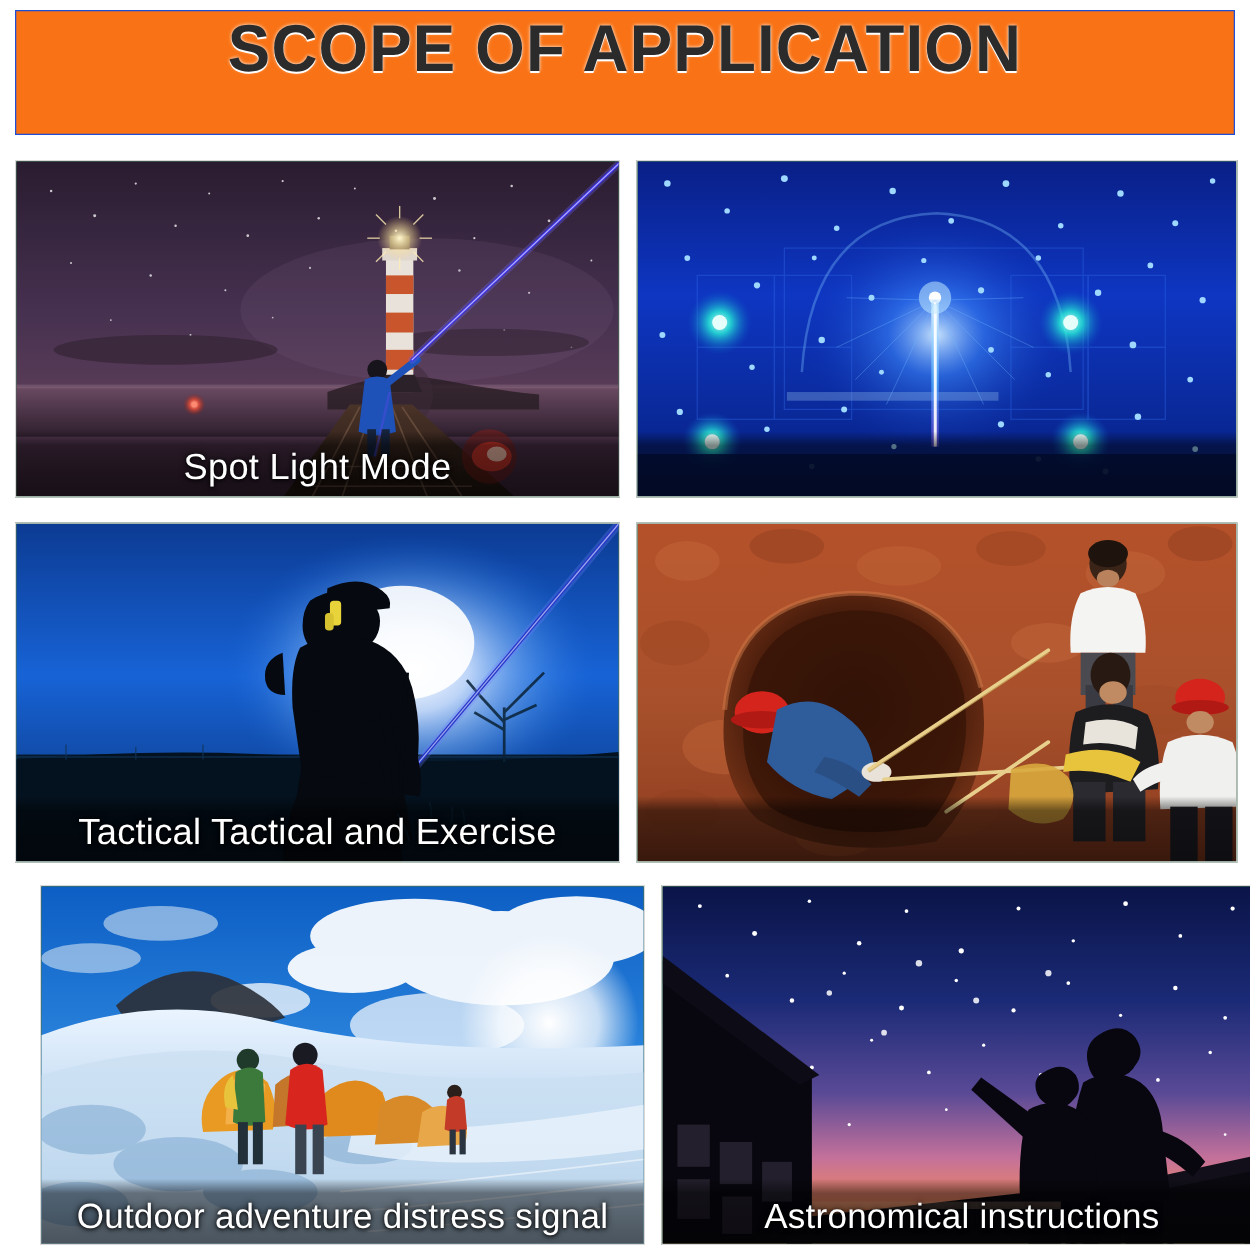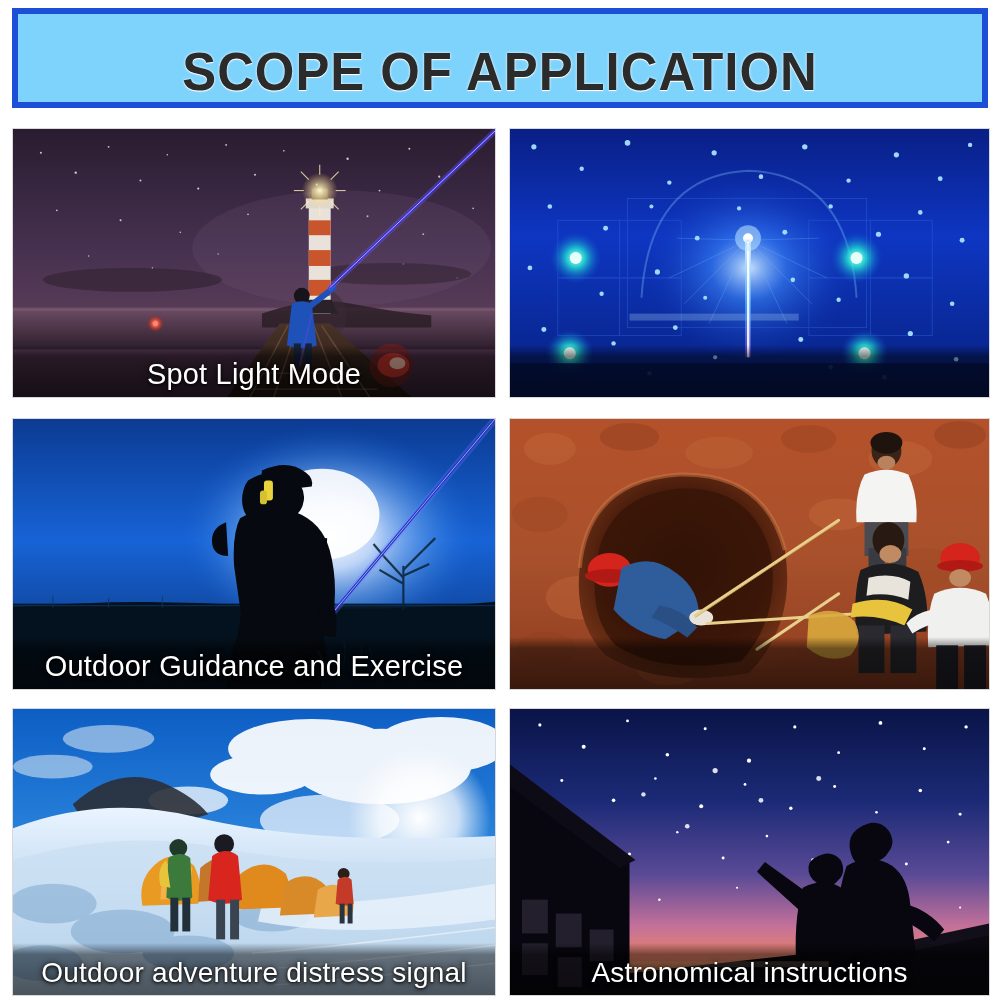--- a/index.html
+++ b/index.html
@@ -5,42 +5,42 @@
   html,body{margin:0;padding:0;background:#ffffff;}
   body{
     width:1000px;height:1000px;overflow:hidden;
     font-family:"Liberation Sans","DejaVu Sans",sans-serif;
   }
   .page{position:relative;width:1000px;height:1000px;background:#fff;}
 
   
   .banner{
     position:absolute;left:12px;top:8px;width:976px;height:100px;
-    background:#7dd3fc;border:6px solid #1d4ed8;box-sizing:border-box;
-    display:flex;align-items:flex-end;justify-content:center;
+    background:#f97316;border:1px solid #1d4ed8;box-sizing:border-box;
+    display:flex;align-items:flex-start;justify-content:center;
   }
   .banner-title{
     font-family:"Liberation Sans","DejaVu Sans",sans-serif;
     font-weight:bold;font-size:53px;letter-spacing:1px;
     color:#2b2b2b;transform:scaleX(.96);
     text-shadow:0 0 3px #ffffff,0 1px 0 #ffffff;
     white-space:nowrap;
   }
 
   
   .grid{position:absolute;left:12px;top:128px;width:978px;height:868px;}
   .panel{
     position:absolute;overflow:hidden;background:#14532d;
     border:1px solid #d8d8d8;box-sizing:border-box;
   }
   .col-l{left:0;width:484px;}
   .col-r{left:497px;width:481px;}
   .row-1{top:0;height:270px;}
   .row-2{top:290px;height:272px;}
-  .row-3{top:580px;height:288px;}
+  .row-3{top:580px;height:288px;margin-left:20px;}
 
   .scene{position:absolute;inset:0;width:100%;height:100%;display:block;}
 
   .cap-band{
     position:absolute;left:0;right:0;bottom:0;height:52px;
     background:linear-gradient(to bottom,rgba(0,0,0,0) 0%,rgba(0,0,0,.48) 22%,rgba(0,0,0,.60) 100%);
     pointer-events:none;
   }
   .caption{
     position:absolute;left:0;right:0;bottom:6px;
@@ -371,21 +371,21 @@
         <rect x="248" y="72" width="7" height="14" rx="3" fill="#d6c230"></rect>
 
         <g stroke="#0a2236" stroke-width="1.4" opacity=".8">
           <path d="M330 252 q6 -16 2 -28" fill="none"></path>
           <path d="M344 254 q8 -14 6 -26" fill="none"></path>
           <path d="M358 256 q4 -18 0 -26" fill="none"></path>
           <path d="M316 256 q-4 -14 -10 -22" fill="none"></path>
         </g>
       </svg>
       <div class="cap-band"></div>
-      <div class="caption">Outdoor Guidance and Exercise</div>
+      <div class="caption">Tactical Tactical and Exercise</div>
     </div>
 
     <div class="panel col-r row-2">
       <svg class="scene" viewBox="0 0 481 272" preserveAspectRatio="none">
         <defs>
           <linearGradient id="p4soil" x1="0" y1="0" x2="0" y2="1">
             <stop offset="0%" stop-color="#b4512a"></stop>
             <stop offset="50%" stop-color="#a9512c"></stop>
             <stop offset="100%" stop-color="#8e3d20"></stop>
           </linearGradient>

